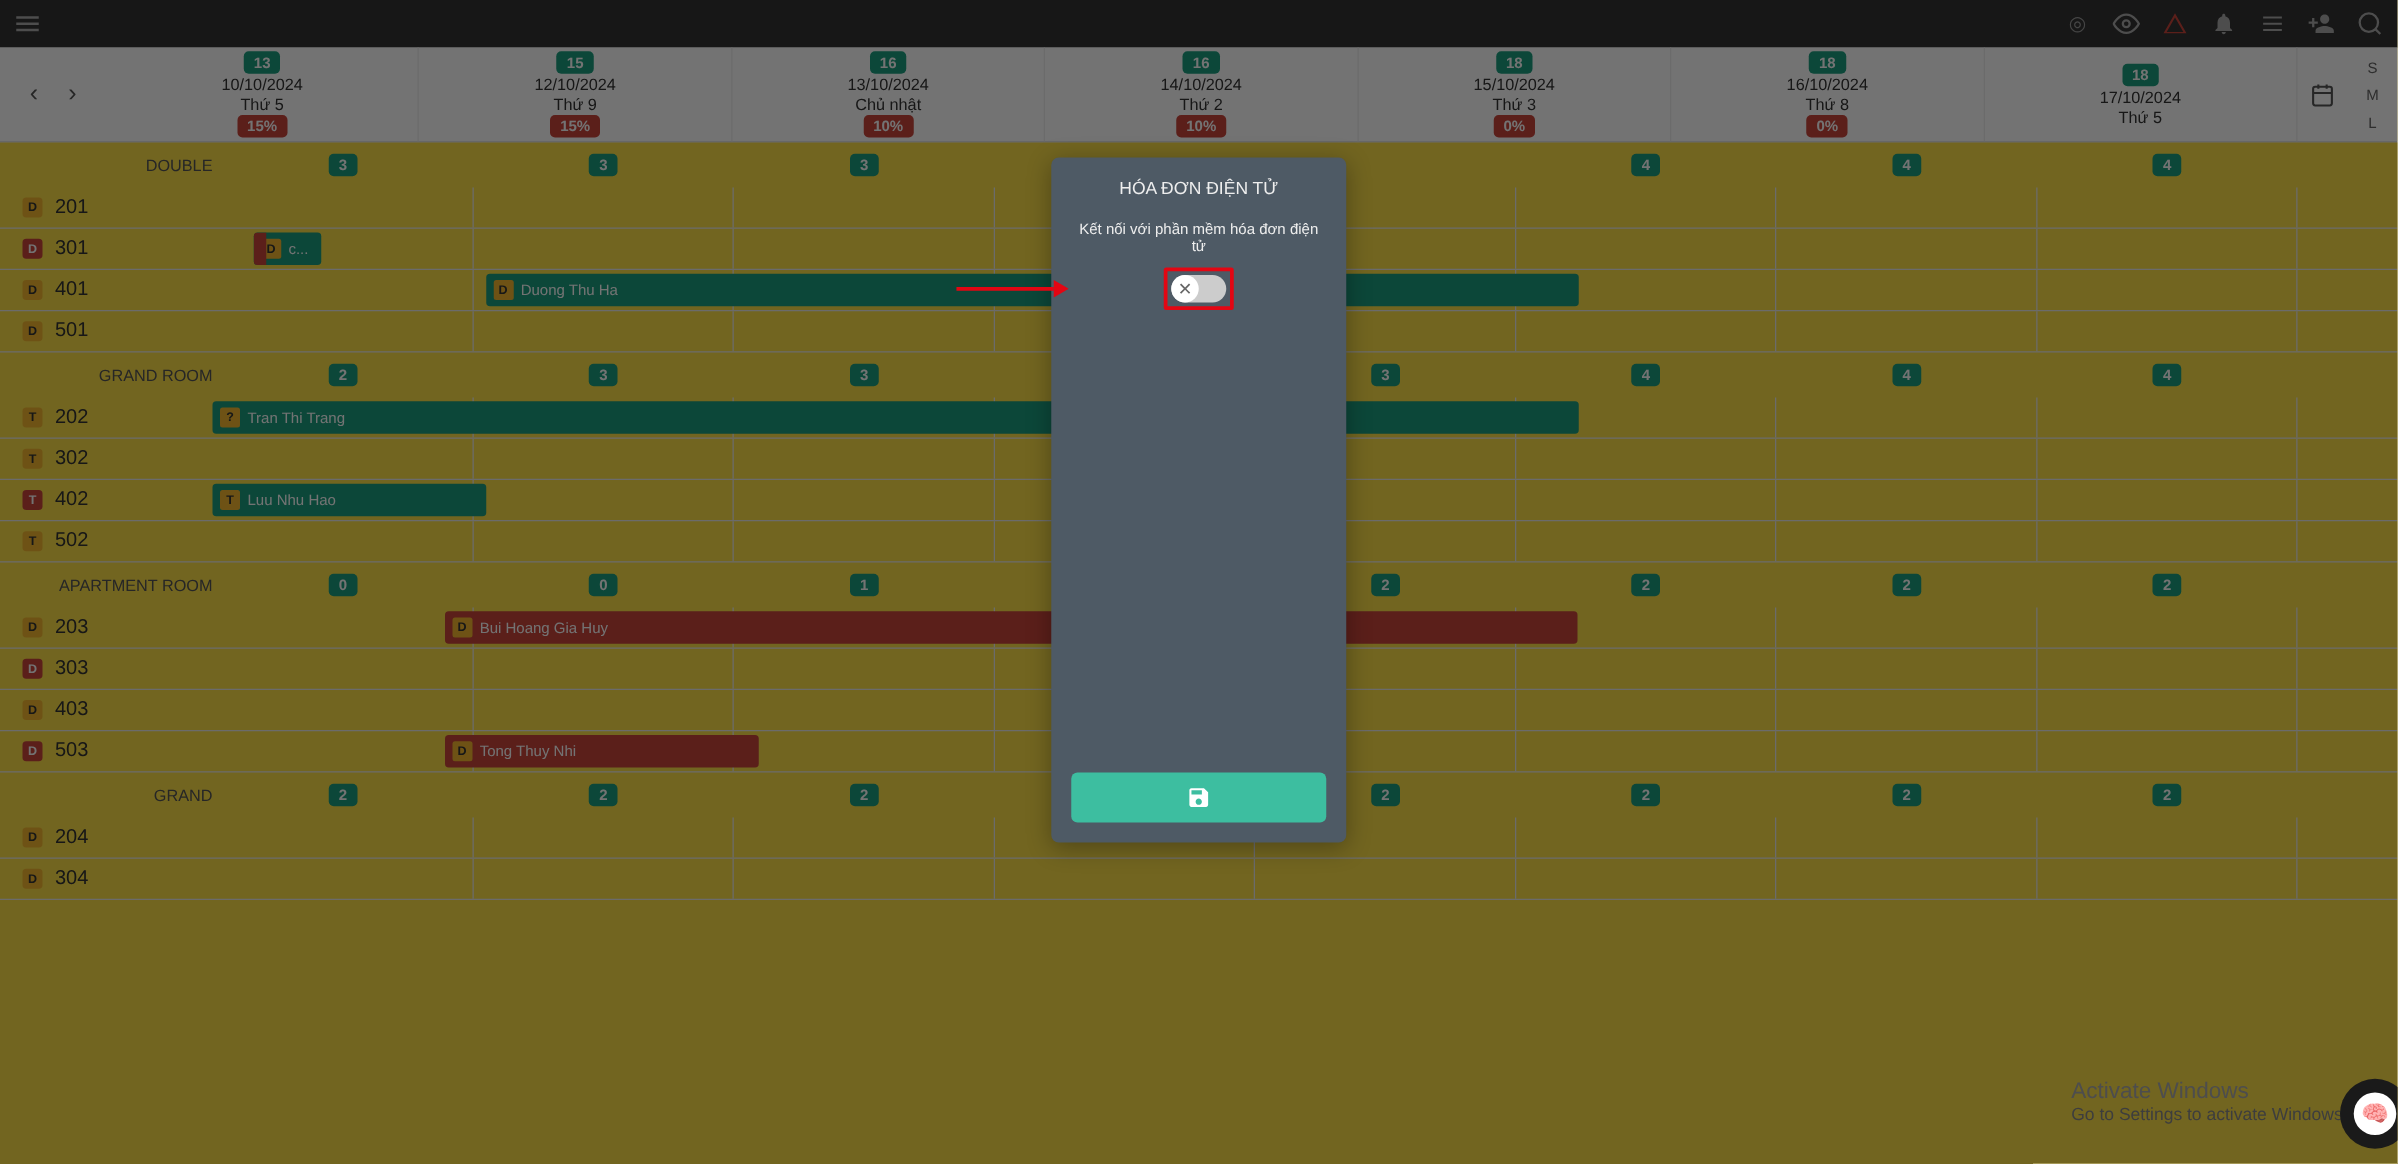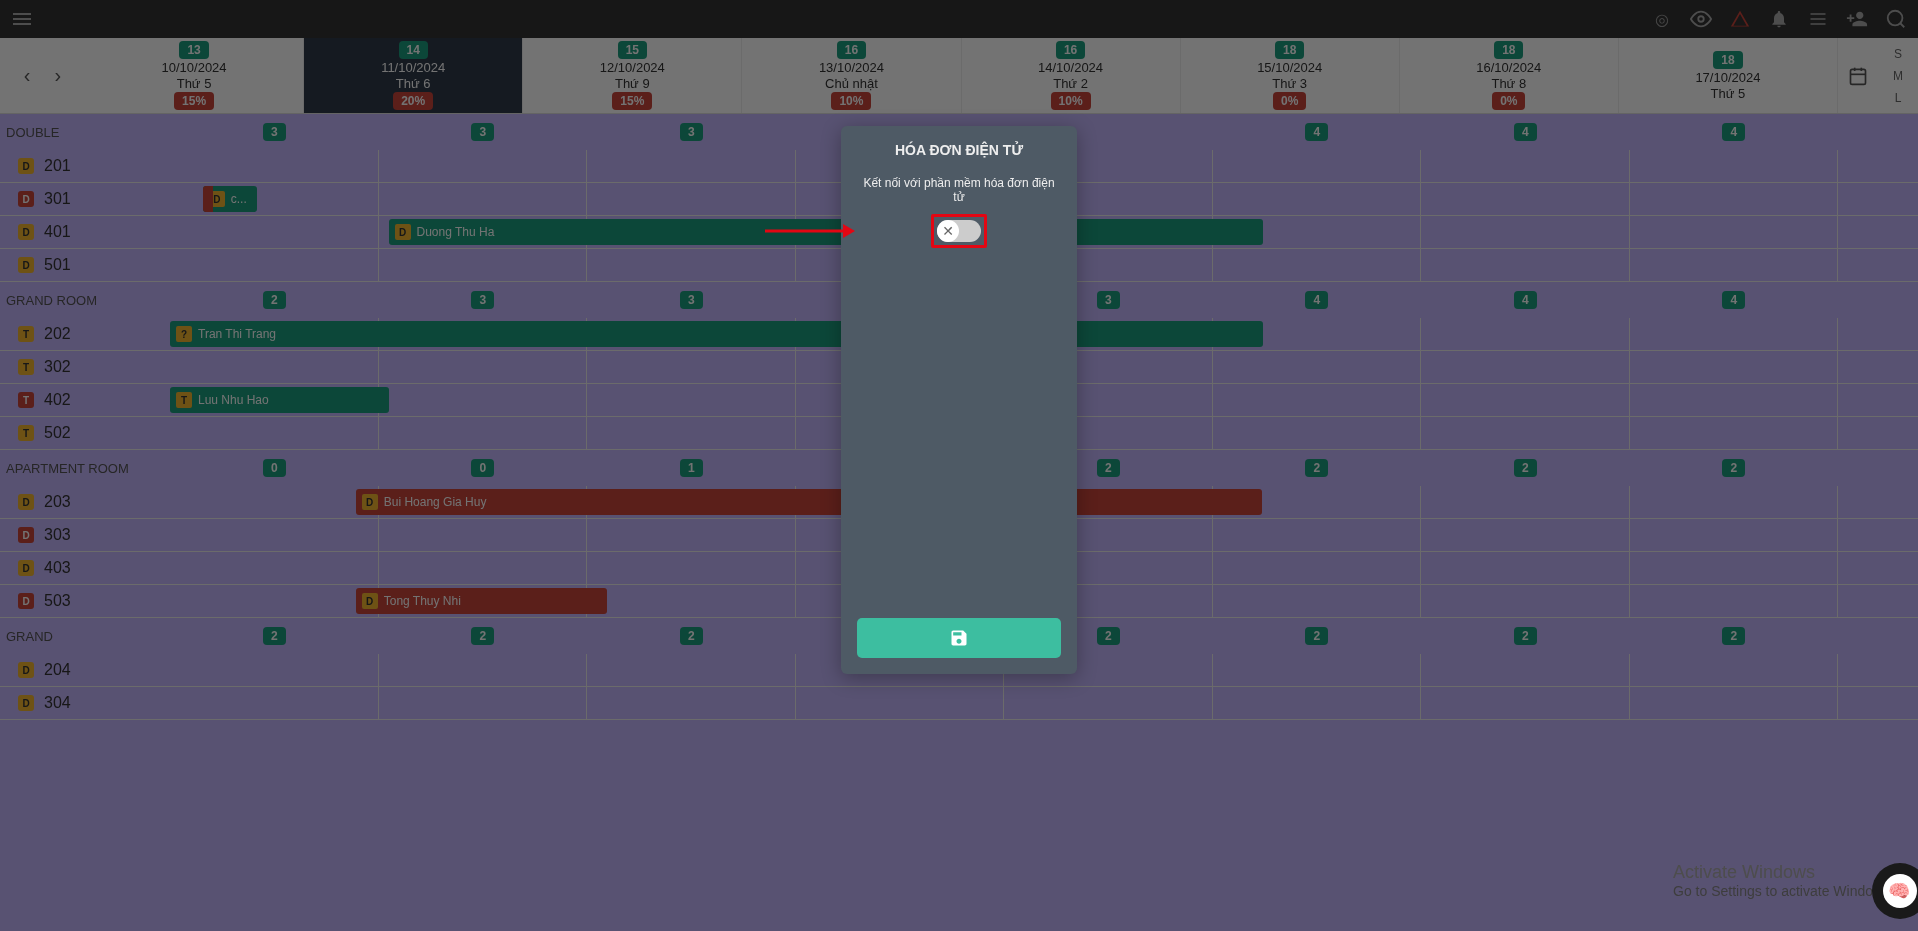--- a/index.html
+++ b/index.html
@@ -19,55 +19,55 @@
 .nav-arrow { font-size: 20px; color: #555; cursor: pointer; }
 .day-col { flex: 1; display: flex; flex-direction: column; align-items: center; justify-content: center; gap: 1px; border-right: 1px solid #eee; font-size: 13px; color: #333; padding: 6px 0; }
 .day-col.selected { background: #303b4a; color: #fff; }
 .badge { border-radius: 4px; padding: 2px 8px; font-size: 12px; color: #fff; font-weight: bold; }
 .badge-green { background: #1b9e7e; }
 .badge-red { background: #c9453b; }
 .interval-box { width: 40px; display: flex; flex-direction: column; align-items: center; justify-content: center; font-size: 12px; color: #666; gap: 8px; }
 .cal-picker { width: 40px; display: flex; align-items: center; justify-content: center; color: #555; }
 
 
-.grid-body { position: absolute; top: 114px; bottom: 0; left: 0; right: 0; overflow: auto; background: #c4b5fd; }
+.grid-body { position: absolute; top: 114px; bottom: 0; left: 0; right: 0; overflow: auto; background: #fde047; text-align: right; }
 .room-type-row { height: 36px; display: flex; align-items: center; }
 .room-type-label { width: 170px; padding-left: 6px; font-size: 13px; color: #555; }
 .type-count-cell { flex: 1; display: flex; align-items: center; justify-content: center; }
 .room-row { height: 33px; display: flex; align-items: center; border-bottom: 1px solid #eee; position: relative; }
 .room-label-wrap { width: 170px; display: flex; align-items: center; gap: 10px; padding-left: 18px; }
 .room-icon { width: 16px; height: 16px; background: #f3b72f; border-radius: 3px; color: #333; font-size: 10px; font-weight: bold; display: flex; align-items: center; justify-content: center; }
 .room-icon.red { background: #c9453b; color: #fff; }
 .room-num { font-size: 16px; color: #333; }
 .cells { flex: 1; display: flex; height: 100%; position: relative; }
 .cell { flex: 1; border-right: 1px solid #eee; }
 .booking { position: absolute; height: 26px; top: 3px; border-radius: 3px; display: flex; align-items: center; padding-left: 6px; gap: 6px; font-size: 12px; color: #fff; overflow: hidden; }
 .bk-green { background: #1b9e7e; }
 .bk-red { background: #c9453b; }
 .bk-tag { width: 16px; height: 16px; border-radius: 2px; background: #f3b72f; color: #333; font-size: 10px; display: flex; align-items: center; justify-content: center; font-weight: bold; }
 
 
 .overlay { position: absolute; inset: 0; background: rgba(0,0,0,0.55); z-index: 100; display: flex; align-items: flex-start; justify-content: center; }
 .modal { width: 236px; margin-top: 126px; background: #4e5a65; border-radius: 6px; padding: 16px; display: flex; flex-direction: column; color: #eee; box-shadow: 0 4px 20px rgba(0,0,0,0.3); }
-.modal-title { text-align: center; font-size: 14px; font-weight: bold; margin-bottom: 18px; }
+.modal-title { text-align: center; font-size: 14px; font-weight: normal; margin-bottom: 18px; }
 .modal-desc { text-align: center; font-size: 12px; margin-bottom: 10px; }
 .toggle-row { display: flex; justify-content: center; position: relative; }
 .toggle-highlight { border: 3px solid #e30613; padding: 3px; border-radius: 2px; }
 .toggle { width: 44px; height: 22px; background: #ccc; border-radius: 11px; position: relative; cursor: pointer; }
 .toggle-knob { width: 22px; height: 22px; background: #fff; border-radius: 50%; position: absolute; left: 0; top: 0; display: flex; align-items: center; justify-content: center; color: #666; font-size: 14px; }
 .arrow-pointer { position: absolute; left: -92px; top: 50%; transform: translateY(-50%); width: 90px; height: 14px; }
 .modal-spacer { flex: 1; min-height: 370px; }
 .save-btn { height: 40px; background: #3dbea0; border-radius: 5px; display: flex; align-items: center; justify-content: center; cursor: pointer; color: #fff; }
 
 
 .brain-btn { position: absolute; bottom: 12px; right: -10px; width: 56px; height: 56px; border-radius: 50%; background: #1a1a1a; z-index: 200; display: flex; align-items: center; justify-content: center; }
 .brain-inner { width: 34px; height: 34px; border-radius: 50%; background: #fff; display: flex; align-items: center; justify-content: center; font-size: 18px; }
 
 
-.watermark { position: absolute; bottom: 32px; right: 24px; color: #888; font-size: 14px; z-index: 5; }
+.watermark { position: absolute; bottom: 32px; right: 40px; color: #888; font-size: 14px; z-index: 5; }
 .watermark .big { font-size: 18px; color: #aaa; }
 </style>
 </head>
 <body>
 
 <div class="topbar">
   <div class="topbar-left">
     <div class="topbar-icon">
       <div class="hamburger">
           <span></span>
@@ -117,26 +117,20 @@
   <div class="nav-arrows">
     <span class="nav-arrow">‹</span>
     <span class="nav-arrow">›</span>
   </div>
   <div id="day-cols" style="display:flex;flex:1">
       <div class="day-col">
         <span class="badge badge-green">13</span>
     <span>10/10/2024</span>
     <span>Thứ 5</span>
     <span class="badge badge-red">15%</span>
-      </div>
-      <div class="day-col selected">
-        <span class="badge badge-green">14</span>
-    <span>11/10/2024</span>
-    <span>Thứ 6</span>
-    <span class="badge badge-red">20%</span>
       </div>
       <div class="day-col">
         <span class="badge badge-green">15</span>
     <span>12/10/2024</span>
     <span>Thứ 9</span>
     <span class="badge badge-red">15%</span>
       </div>
       <div class="day-col">
         <span class="badge badge-green">16</span>
     <span>13/10/2024</span>

